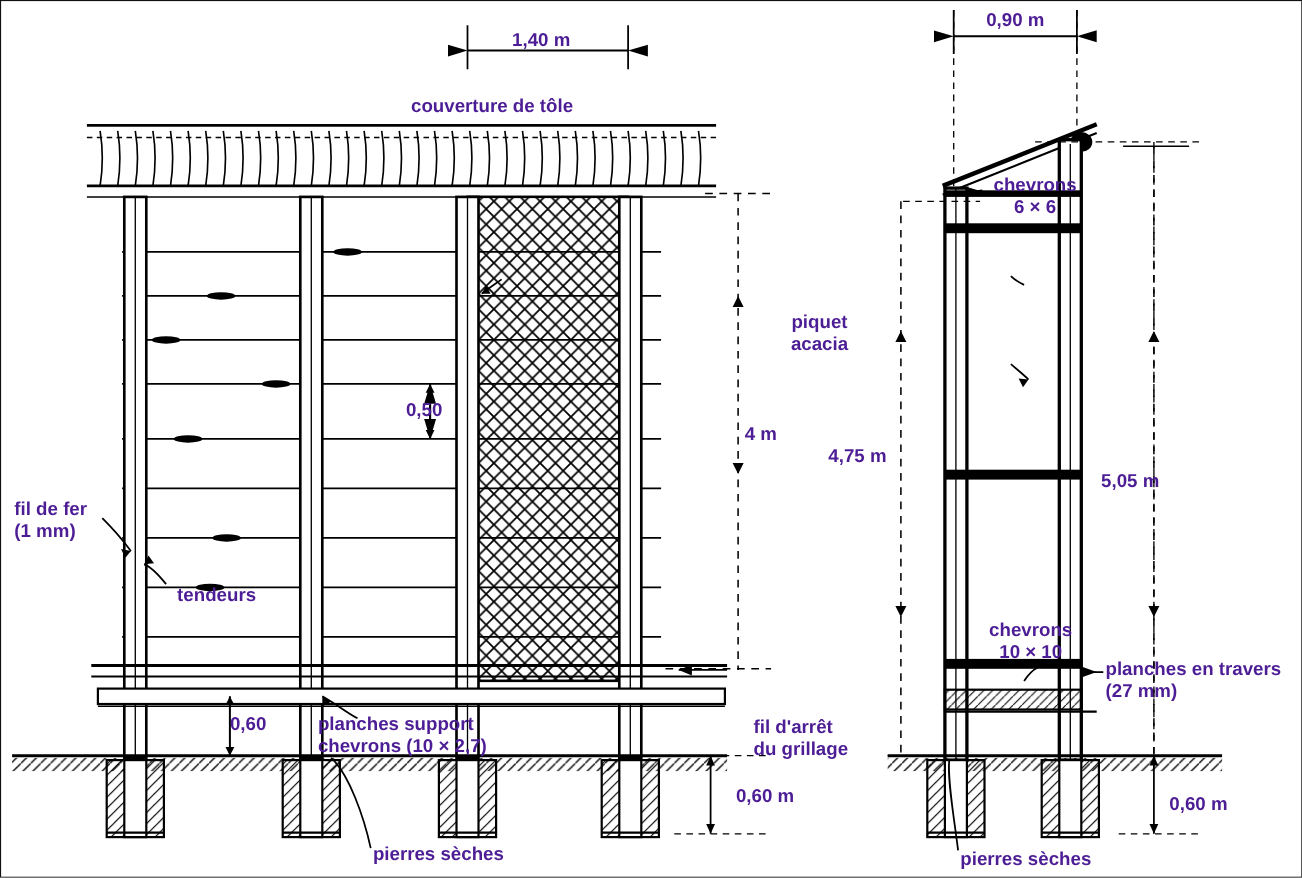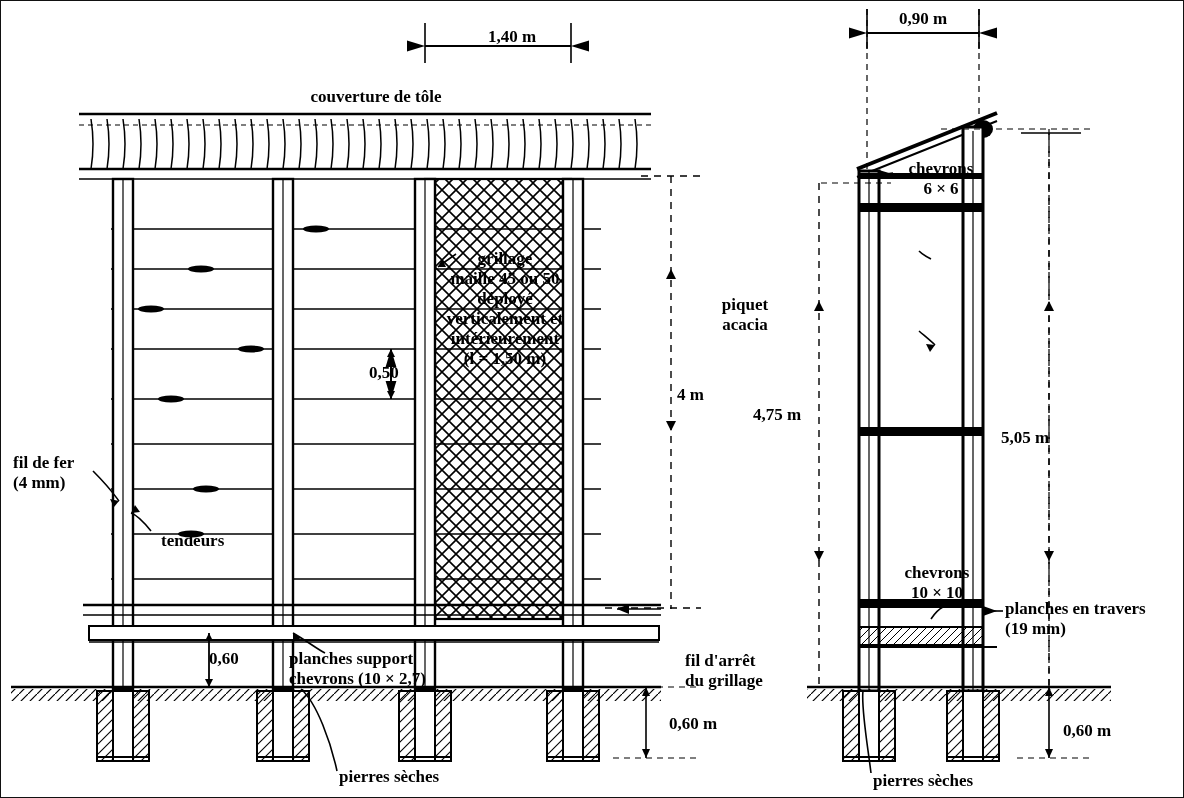--- a/index.html
+++ b/index.html
@@ -14,23 +14,23 @@
     position: relative;
     width: 1184px;
     height: 798px;
     background: #ffffff;
     overflow: hidden;
     border: 1px solid #111;
     box-sizing: border-box;
   }
   .lbl {
     position: absolute;
-    font-family: Liberation Serif, serif;
+    font-family: Liberation Sans, sans-serif;
     font-weight: bold;
-    color: #000000;
+    color: #4c1d95;
     font-size: 17px;
     line-height: 1.18;
     white-space: pre;
   }
   .lbl.center { text-align: center; }
   svg.draw {
     position: absolute;
     left: 0; top: 0;
     width: 1184px;
     height: 798px;
@@ -337,41 +337,35 @@
         <path d="M918,330 C925,336 930,340 934,344"></path>
         <path d="M934,344 l-9,-1 l4,8 z" fill="#000" stroke="none"></path>
         <path d="M996,610 l-14,-5 l0,10 z" fill="#000" stroke="none"></path>
         <line x1="982" y1="610" x2="1002" y2="610"></line>
         <path d="M870,772 C866,740 860,706 862,690"></path>
         <path d="M930,618 C934,612 938,608 942,606"></path>
       </g>
     </g>
   </svg>
 
-  <div class="lbl center" style="left:424px; top:26px; width:174px;">1,40 m</div>
+  <div class="lbl center" style="left:404px; top:26px; width:174px;">1,40 m</div>
 
   <div class="lbl center" style="left:866px; top:8px; width:112px;">0,90 m</div>
 
-  <div class="lbl center" style="left:230px; top:86px; width:290px;">couverture de tôle</div>
-
-  <div class="lbl center" style="left:416px; top:248px; width:176px;">grillage
-maille 45 ou 50
-déployé
-verticalement et
-intérieurement
-(l = 1,50 m)</div>
+  <div class="lbl center" style="left:230px; top:86px; width:290px;text-align:right;">couverture de tôle</div>
+
 
   <div class="lbl" style="left:368px; top:362px;">0,50</div>
 
   <div class="lbl" style="left:12px; top:452px;">fil de fer
-(4 mm)</div>
+(1 mm)</div>
 
   <div class="lbl" style="left:160px; top:530px;">tendeurs</div>
 
-  <div class="lbl center" style="left:690px; top:282px; width:108px;margin-top:12px;">piquet
+  <div class="lbl center" style="left:690px; top:282px; width:108px;">piquet
 acacia</div>
 
   <div class="lbl" style="left:676px; top:384px;text-align:right;">4 m</div>
 
   <div class="lbl" style="left:664px; top:650px;margin-left:20px;">fil d'arrêt
 du grillage</div>
 
   <div class="lbl" style="left:208px; top:648px;text-align:center;">0,60</div>
 
   <div class="lbl" style="left:288px; top:648px;">planches support
@@ -386,19 +380,19 @@
 
 
   <div class="lbl" style="left:752px; top:404px;">4,75 m</div>
 
   <div class="lbl" style="left:1000px; top:427px;">5,05 m</div>
 
   <div class="lbl center" style="left:874px; top:562px; width:124px;">chevrons
 10 × 10</div>
 
   <div class="lbl" style="left:1004px; top:598px;">planches en travers
-(19 mm)</div>
+(27 mm)</div>
 
   <div class="lbl" style="left:1062px; top:720px;">0,60 m</div>
 
   <div class="lbl" style="left:872px; top:770px;">pierres sèches</div>
 
 </div>
 
 </body></html>

